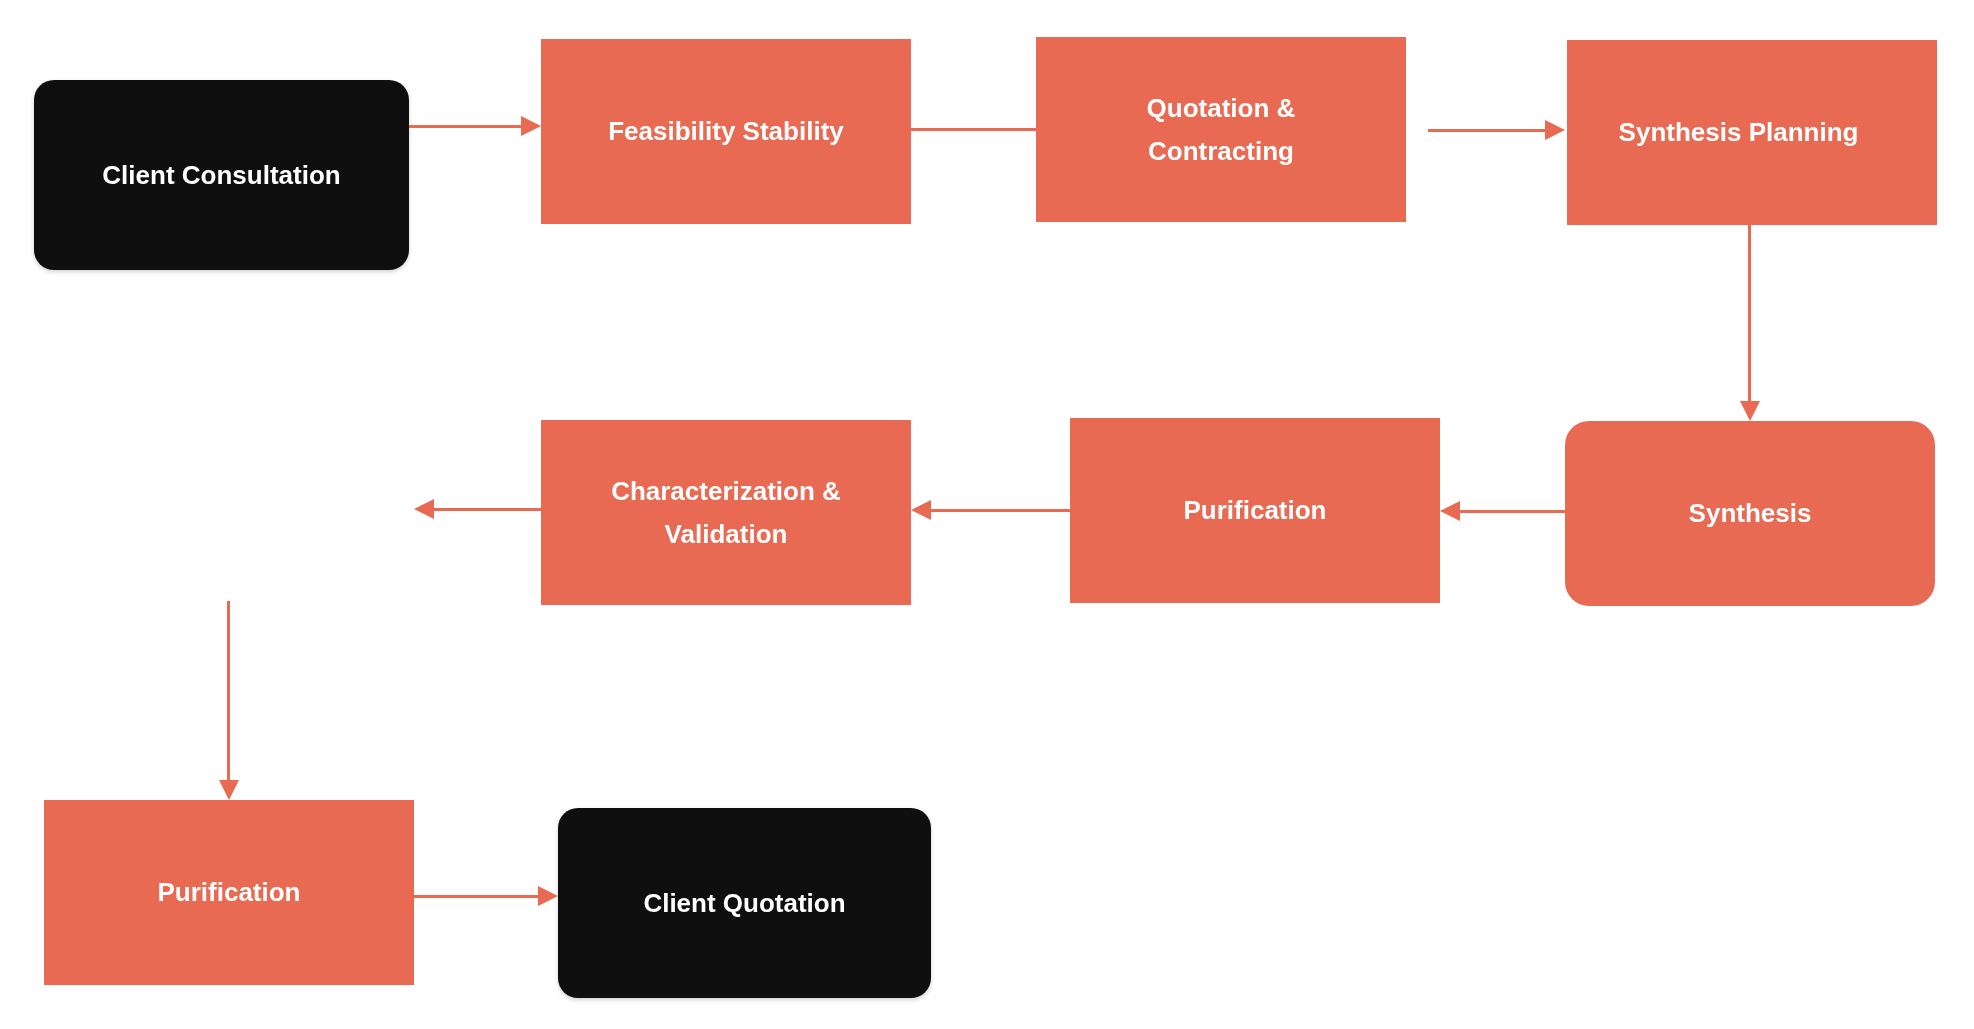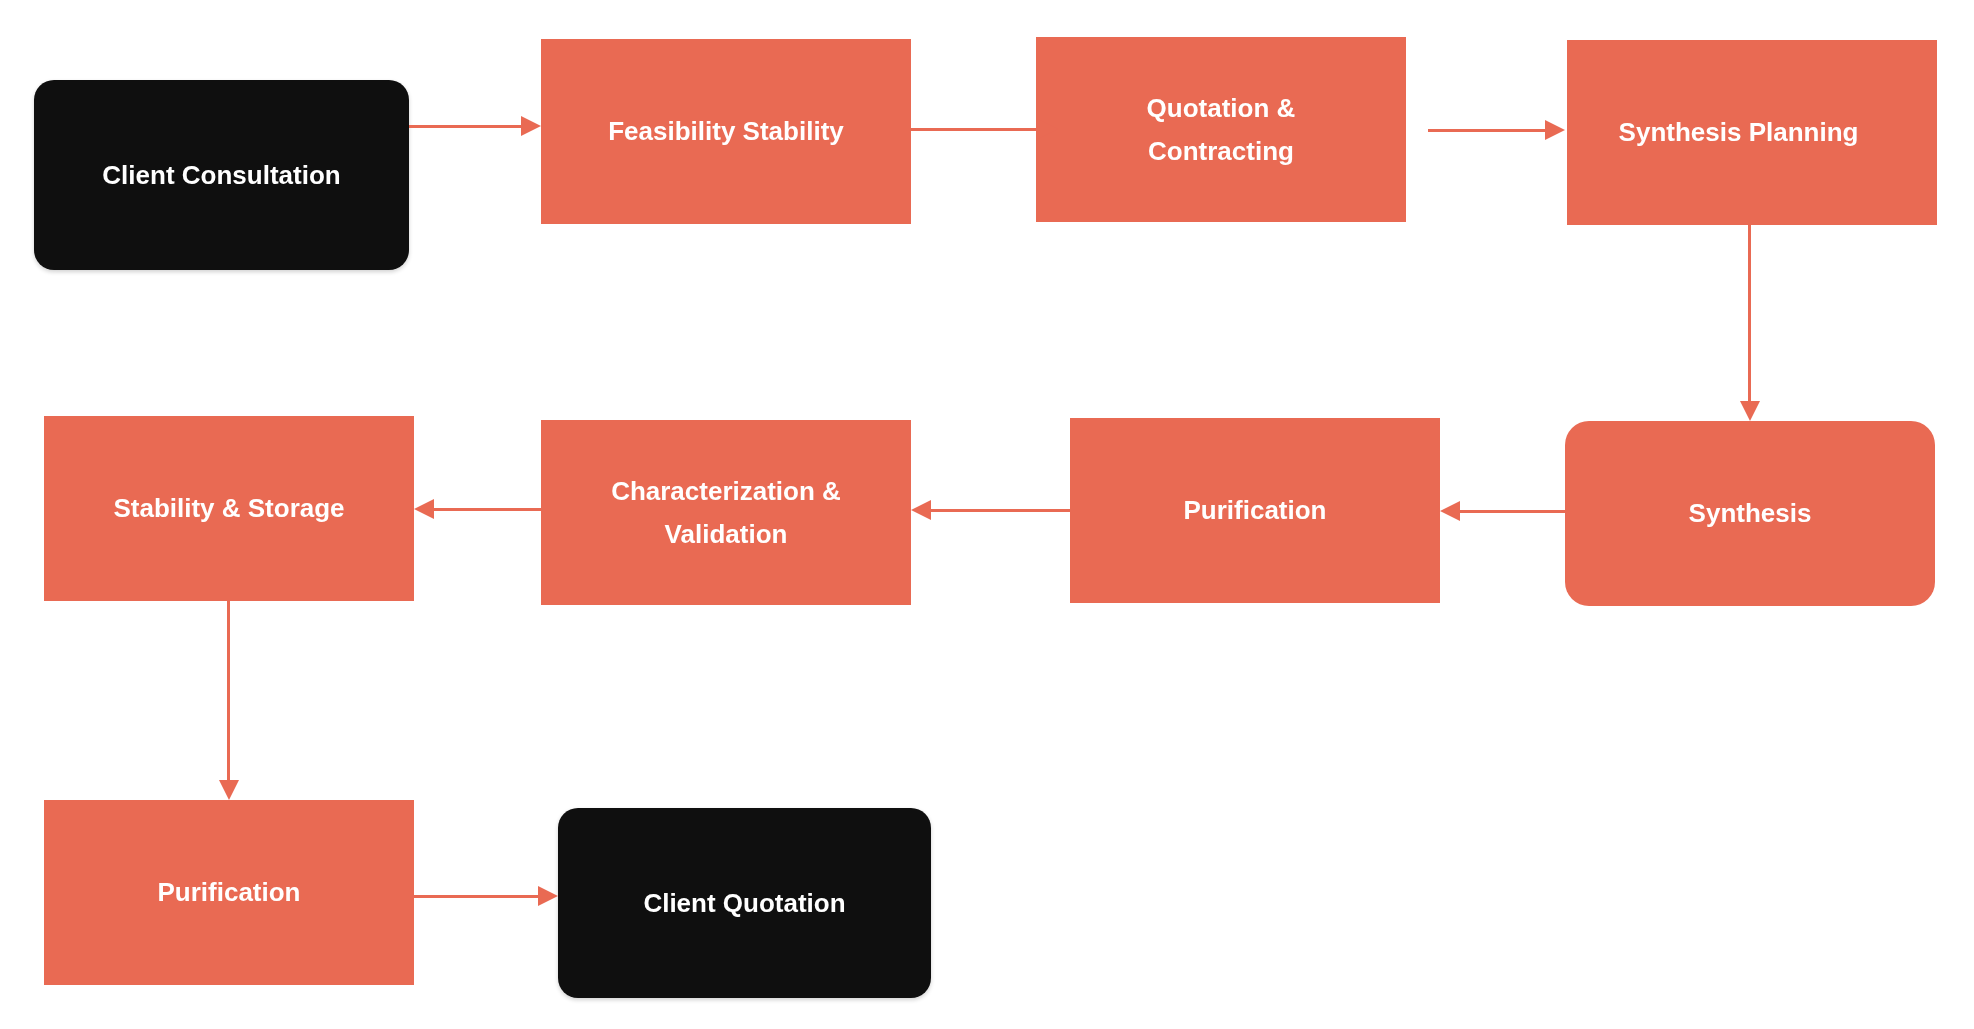--- a/index.html
+++ b/index.html
@@ -119,23 +119,20 @@
 
   <div class="node process" id="n-sy">
     <span>Synthesis</span>
   </div>
   <div class="node process" id="n-pu">
     <span>Purification</span>
   </div>
   <div class="node process" id="n-cv">
     <span>Characterization &amp; Validation</span>
   </div>
-  <div class="node process" id="n-ss">
-    <span>Stability &amp; Storage</span>
-  </div>
 
   <div class="node process" id="n-do">
     <span>Purification</span>
   </div>
   <div class="node terminal" id="n-cd">
     <span>Client Quotation</span>
   </div>
 
   <div class="arrow h" id="a1">
     <div class="shaft"></div>

